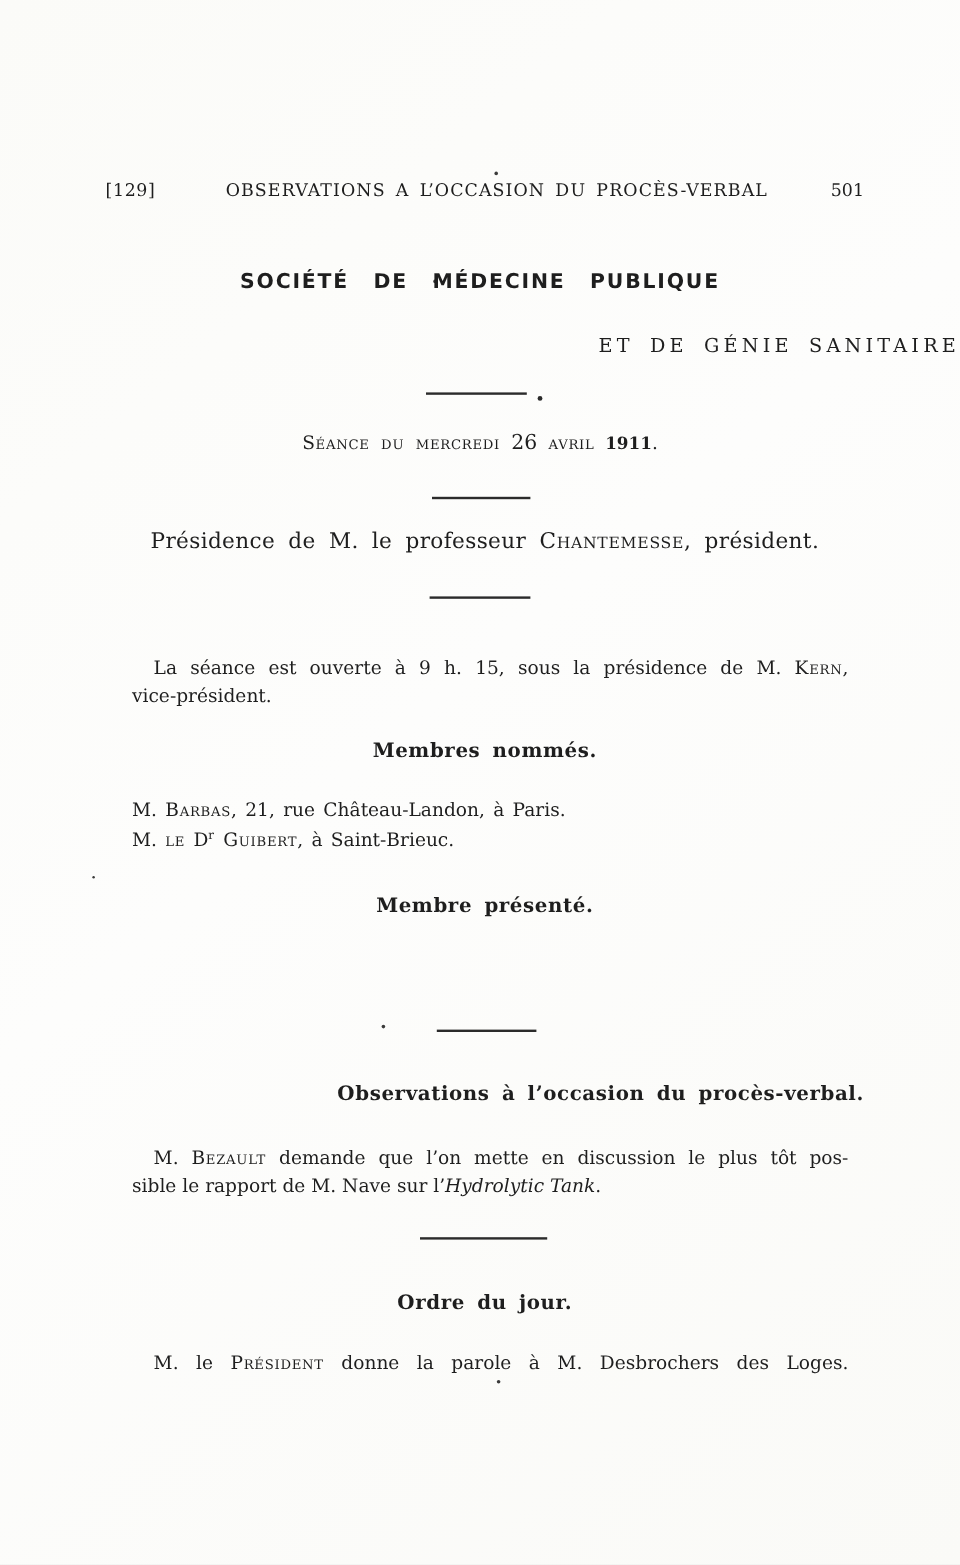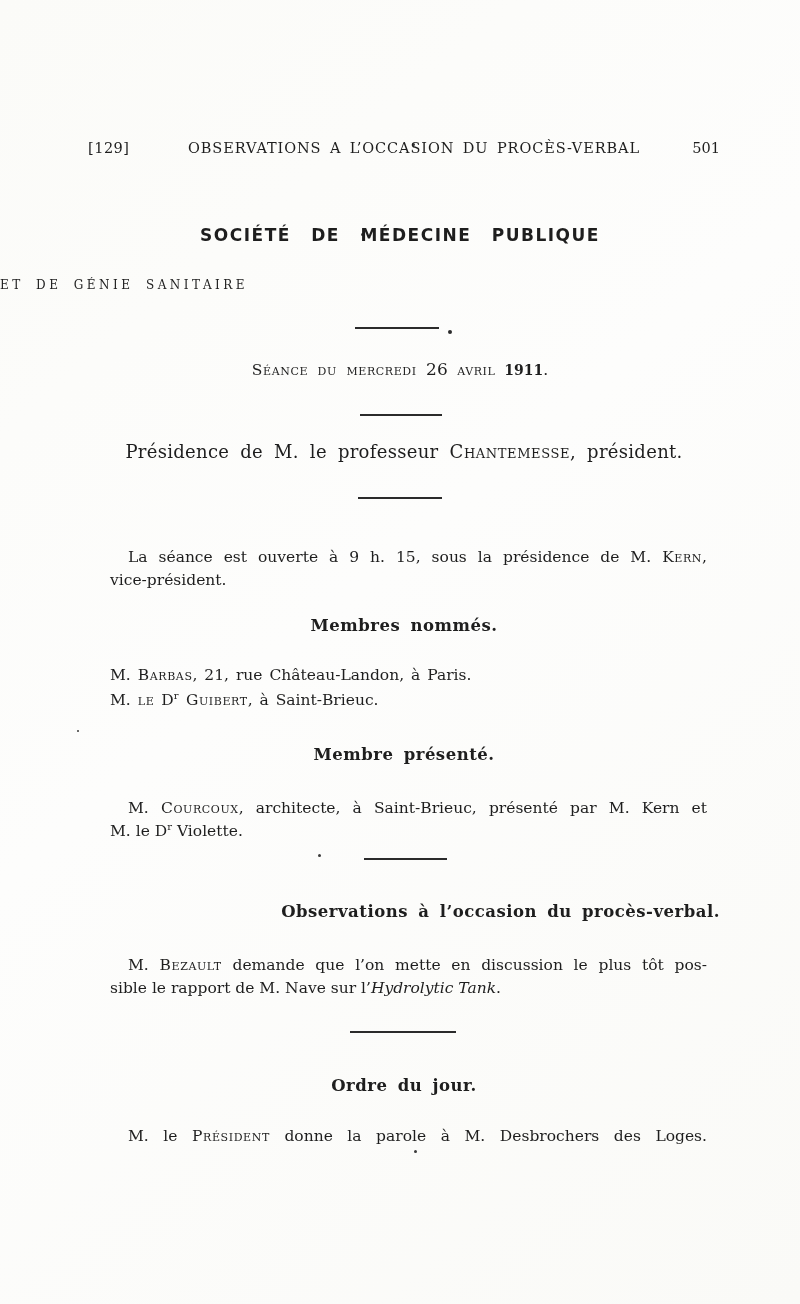--- a/index.html
+++ b/index.html
@@ -5,32 +5,32 @@
   html,body{margin:0;padding:0;background:#e9e9e7;}
   .page{
     position:relative;width:800px;height:1304px;margin:0 auto;
     background:linear-gradient(140deg,#fbfbf8 0%,#fdfdfc 45%,#fafaf7 100%);
     font-family:"DejaVu Serif","Liberation Serif",serif;
     color:#1e1e1e;overflow:hidden;
   }
   .abs{position:absolute;}
 
   
-  .header-row{left:88px;top:140px;width:632px;display:flex;align-items:baseline;font-size:14.5px;}
+  .header-row{left:88px;top:151px;width:632px;display:flex;align-items:baseline;font-size:14.5px;}
   .header-bracket{width:72px;letter-spacing:0.5px;}
   .header-title{flex:1;text-align:center;letter-spacing:0.9px;word-spacing:3px;}
   .header-num{width:52px;text-align:right;}
 
   
   .masthead-title{
     left:0;top:220px;width:800px;text-align:center;
     font-family:"DejaVu Sans","Liberation Sans",sans-serif;
     font-weight:bold;font-size:17px;letter-spacing:1.5px;word-spacing:13px;line-height:30px;
   }
-  .masthead-sub{left:0;top:278px;width:800px;text-align:left;font-size:12px;letter-spacing:3.5px;word-spacing:5px;}
+  .masthead-sub{left:0;top:278px;width:800px;text-align:right;font-size:16px;letter-spacing:3.5px;word-spacing:5px;}
 
   
   .session{left:0;top:359px;width:800px;text-align:center;font-size:15.5px;word-spacing:4px;}
   .sc{font-variant:small-caps;letter-spacing:0.6px;}
   .session .num{font-size:17px;}
   .session .year{font-size:14px;font-weight:bold;}
 
   .presidency{left:88px;top:441px;width:632px;text-align:center;font-size:18px;word-spacing:5px;letter-spacing:0.3px;}
 
   
@@ -94,28 +94,20 @@
 
   <div class="abs body-block member" style="top:664px;">
     <span>M. </span><span class="sc">Barbas</span><span>, 21, rue Château-Landon, à Paris.</span>
   </div>
   <div class="abs body-block member" style="top:689px;">
     <span>M. </span><span class="sc">le</span><span> D</span><span class="sup">r</span><span class="sc"> Guibert</span><span>, à Saint-Brieuc.</span>
   </div>
 
   <div class="abs h-center" style="top:745px;">Membre présenté.</div>
 
-  <div class="abs body-block" style="top:797px;">
-    <span class="line j indent">
-      <span>M. </span><span class="sc">Courcoux</span><span>, architecte, à Saint-Brieuc, présenté par M. Kern et</span>
-    </span>
-    <span class="line">
-      <span>M. le D</span><span class="sup">r</span><span> Violette.</span>
-    </span>
-  </div>
 
   <div class="rule" style="left:364px;top:858px;width:83px;"></div>
 
   <div class="abs h-center" style="top:902px;text-align:right;">Observations à l’occasion du procès-verbal.</div>
 
   <div class="abs body-block" style="top:954px;">
     <span class="line j indent">
       <span>M. </span><span class="sc">Bezault</span><span> demande que l’on mette en discussion le plus tôt pos-</span>
     </span>
     <span class="line">

